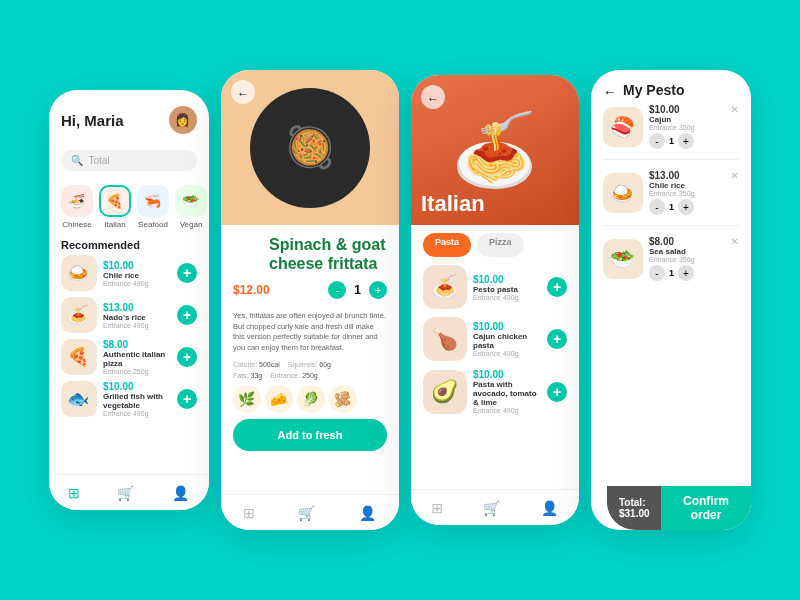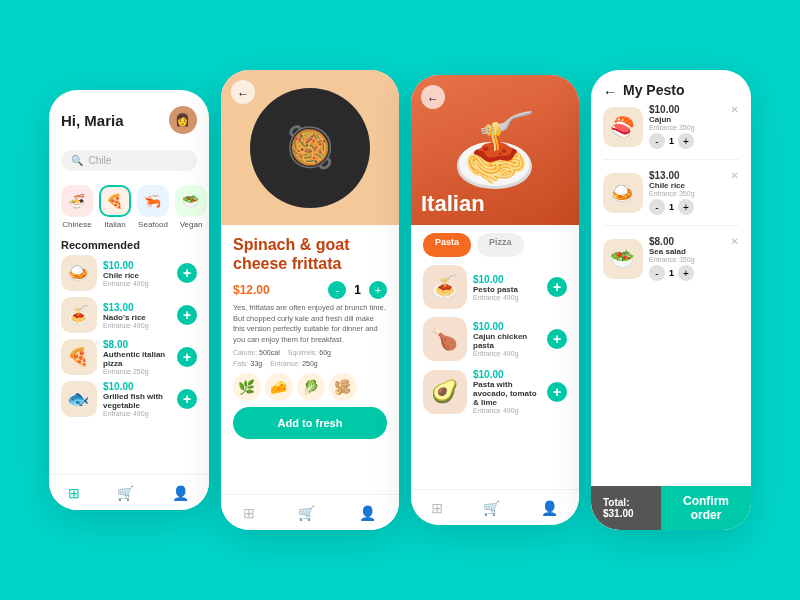--- a/index.html
+++ b/index.html
@@ -46,26 +46,26 @@
     .bottom-nav { position: absolute; bottom: 0; left: 0; right: 0; height: 36px; background: #fff; border-top: 1px solid #f0f0f0; display: flex; align-items: center; justify-content: space-around; }
     .nav-icon { font-size: 14px; color: #bbb; }
     .nav-icon.active { color: #00c9a7; }
 
     
     .screen2 { width: 178px; height: 460px; }
     .screen2 .top-image { width: 100%; height: 155px; background: #f5d5b0; position: relative; display: flex; align-items: center; justify-content: center; overflow: hidden; }
     .dish-circle { width: 120px; height: 120px; border-radius: 50%; background: #2a2a2a; display: flex; align-items: center; justify-content: center; font-size: 40px; }
     .back-btn { position: absolute; top: 10px; left: 10px; width: 24px; height: 24px; background: rgba(255,255,255,0.7); border-radius: 50%; display: flex; align-items: center; justify-content: center; font-size: 12px; cursor: pointer; }
     .screen2 .content { padding: 10px 12px; overflow: hidden; }
-    .dish-title { font-size: 16px; font-weight: 800; color: #c2410c; line-height: 1.2; }
+    .dish-title { font-size: 16px; font-weight: 800; color: #15803d; line-height: 1.2; margin-left: 36px; }
     .dish-price { font-size: 12px; font-weight: 700; color: #f56a20; margin: 4px 0; }
     .qty-control { display: flex; align-items: center; gap: 8px; margin: 4px 0; }
     .qty-btn { width: 18px; height: 18px; border-radius: 50%; background: #00c9a7; color: #fff; display: flex; align-items: center; justify-content: center; font-size: 11px; cursor: pointer; }
     .qty-num { font-size: 12px; font-weight: 600; }
-    .desc-text { font-size: 7.5px; color: #666; line-height: 1.4; margin: 0 0; }
+    .desc-text { font-size: 7.5px; color: #666; line-height: 1.4; margin: 8px 0; }
     .nutrition { display: flex; gap: 8px; margin: 4px 0; }
     .nutr-item { font-size: 7px; color: #555; }
     .nutr-label { color: #aaa; }
     .ingredient-icons { display: flex; gap: 4px; margin: 6px 0; }
     .ing-icon { width: 28px; height: 28px; border-radius: 50%; background: #fff3e0; display: flex; align-items: center; justify-content: center; font-size: 14px; }
     .add-cart-btn { width: 100%; padding: 10px; background: #00c9a7; border-radius: 20px; color: #fff; font-size: 11px; font-weight: 700; text-align: center; cursor: pointer; margin-top: 6px; }
 
     
     .screen3 { width: 168px; height: 450px; }
     .screen3 .top-image { width: 100%; height: 150px; position: relative; background: #e8724a; display: flex; align-items: center; justify-content: center; overflow: hidden; }
@@ -87,41 +87,41 @@
     .order-item { display: flex; align-items: center; gap: 6px; position: relative; }
     .order-thumb { width: 40px; height: 40px; border-radius: 10px; background: #f5e6d3; display: flex; align-items: center; justify-content: center; font-size: 20px; flex-shrink: 0; }
     .order-info { flex: 1; }
     .order-price { font-size: 10px; font-weight: 700; color: #333; }
     .order-name { font-size: 8px; color: #333; font-weight: 600; }
     .order-sub { font-size: 7px; color: #aaa; }
     .close-x { position: absolute; top: 0; right: 0; font-size: 10px; color: #bbb; cursor: pointer; }
     .order-qty { display: flex; align-items: center; gap: 4px; margin-top: 2px; }
     .oqty-btn { width: 16px; height: 16px; border-radius: 50%; background: #e0e0e0; display: flex; align-items: center; justify-content: center; font-size: 10px; cursor: pointer; }
     .oqty-num { font-size: 9px; font-weight: 600; }
-    .screen4-footer { position: absolute; bottom: 0; left: 0; right: 0; height: 44px; background: linear-gradient(to right, #555, #555 50%, #00c9a7 50%); border-radius: 0 0 28px 28px; display: flex; align-items: center; overflow: hidden; }
+    .screen4-footer { position: absolute; bottom: 0; left: 16px; right: 0; height: 44px; background: linear-gradient(to right, #555, #555 50%, #00c9a7 50%); border-radius: 0 0 28px 28px; display: flex; align-items: center; overflow: hidden; }
     .total-label { flex: 1; padding-left: 12px; font-size: 10px; color: #fff; font-weight: 600; }
     .confirm-btn { width: 90px; background: #00c9a7; height: 100%; display: flex; align-items: center; justify-content: center; font-size: 12px; font-weight: 700; color: #fff; cursor: pointer; text-align: center; padding: 8px 8px; }
 
     .divider { height: 1px; background: #f0f0f0; margin: 4px 0; }
   </style>
 </head>
 <body>
 
 <div class="screens-container">
 
   <div class="phone screen1">
     <div class="header">
       <div class="greeting">
         <span>Hi, Maria</span>
         <div class="avatar">👩</div>
       </div>
     </div>
     <div class="search-bar">
       <span>🔍</span>
-      <span>Chile</span>
+      <span>Total</span>
     </div>
     <div class="categories">
       <div class="category-item">
         <div class="category-icon" style="background:#ffe8e8;">🍜</div>
         <span>Chinese</span>
       </div>
       <div class="category-item">
         <div class="category-icon" style="background:#fff0e8; border: 2px solid #00c9a7;">🍕</div>
         <span>Italian</span>
       </div>

